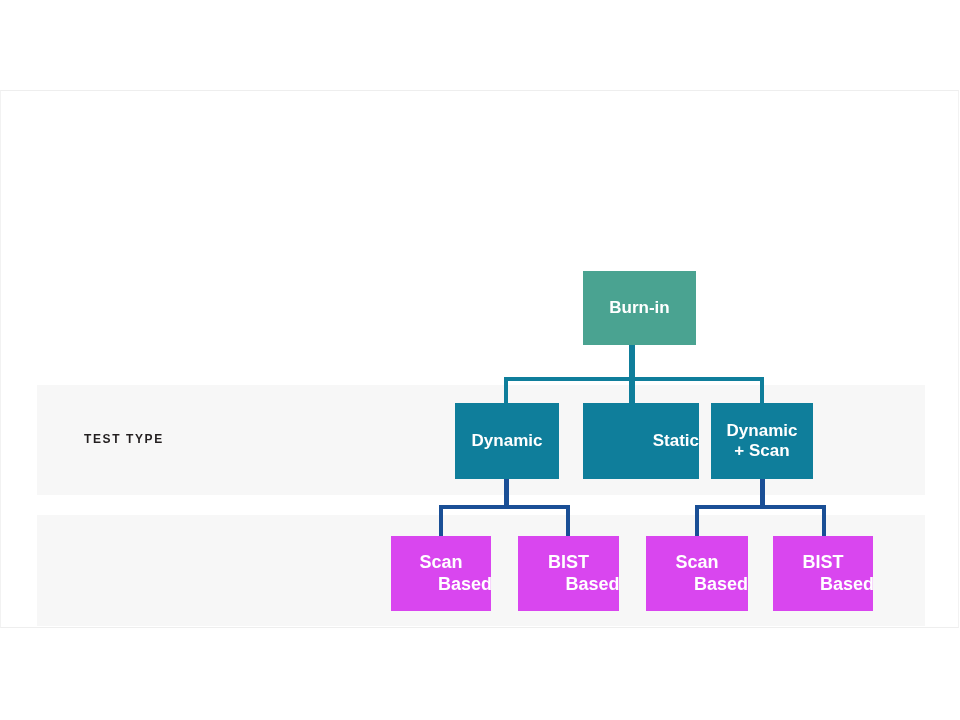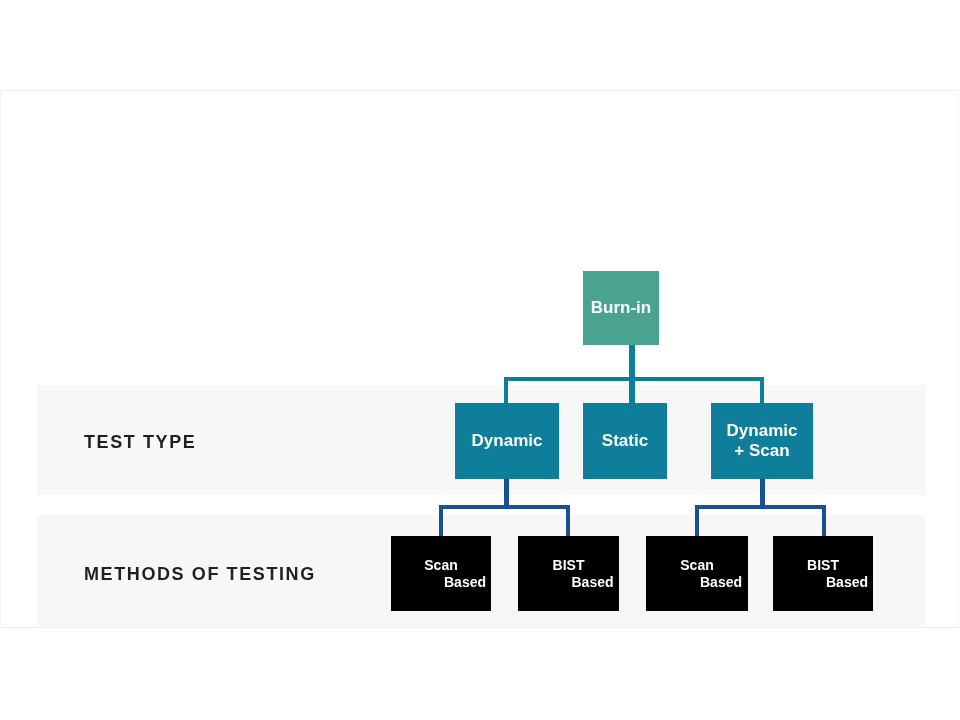--- a/index.html
+++ b/index.html
@@ -50,21 +50,21 @@
   #band-methods {
     left: 36px;
     top: 424px;
     width: 888px;
     height: 111px;
   }
 
   
   .row-label {
     position: absolute;
-    font-size: 18px;
+    font-size: 12px;
     font-weight: bold;
     letter-spacing: 1.6px;
     color: #231f20;
     white-space: nowrap;
   }
   #label-test-type {
     left: 83px;
     top: 341px;
   }
   #label-methods {
@@ -94,51 +94,50 @@
   }
   .node-root {
     background: #4aa391;
     font-size: 17px;
   }
   .node-mid {
     background: #0f7e9b;
     font-size: 17px;
   }
   .node-leaf {
-    background: #000000;
-    font-size: 14px;
+    background: #d946ef;
+    font-size: 18px;
   }
   .node-leaf .line2 { display: block; margin-left: 48px; }
 
   
-  #node-burn-in { left: 582px; top: 180px; width: 76px; height: 74px; }
+  #node-burn-in { left: 582px; top: 180px; width: 113px; height: 74px; }
 
   
   #node-dynamic      { left: 454px; top: 312px; width: 104px; height: 76px; }
-  #node-static       { left: 582px; top: 312px; width: 84px; height: 76px; }
+  #node-static       { left: 582px; top: 312px; width: 116px; height: 76px; justify-content: flex-end; }
   #node-dynamic-test { left: 710px; top: 312px; width: 102px; height: 76px; }
 
   
   #node-scan-1 { left: 390px; top: 445px; width: 100px; height: 75px; }
   #node-bist-1 { left: 517px; top: 445px; width: 101px; height: 75px; }
   #node-scan-2 { left: 645px; top: 445px; width: 102px; height: 75px; }
   #node-bist-2 { left: 772px; top: 445px; width: 100px; height: 75px; }
 </style>
 </head>
 <body>
 
 <div id="canvas">
 
   <div id="slide-card">
 
     <div class="row-band" id="band-test-type"></div>
     <div class="row-band" id="band-methods"></div>
 
     <div class="row-label" id="label-test-type">TEST TYPE</div>
-    <div class="row-label" id="label-methods">METHODS OF TESTING</div>
 
     <div class="conn conn-teal" style="left:628px; top:254px; width:6px; height:38px;"></div>
 
     <div class="conn conn-teal" style="left:503px; top:286px; width:260px; height:4px;"></div>
 
     <div class="conn conn-teal" style="left:503px; top:286px; width:4px; height:26px;"></div>
 
     <div class="conn conn-teal" style="left:628px; top:286px; width:6px; height:26px;"></div>
 
     <div class="conn conn-teal" style="left:759px; top:286px; width:4px; height:26px;"></div>

